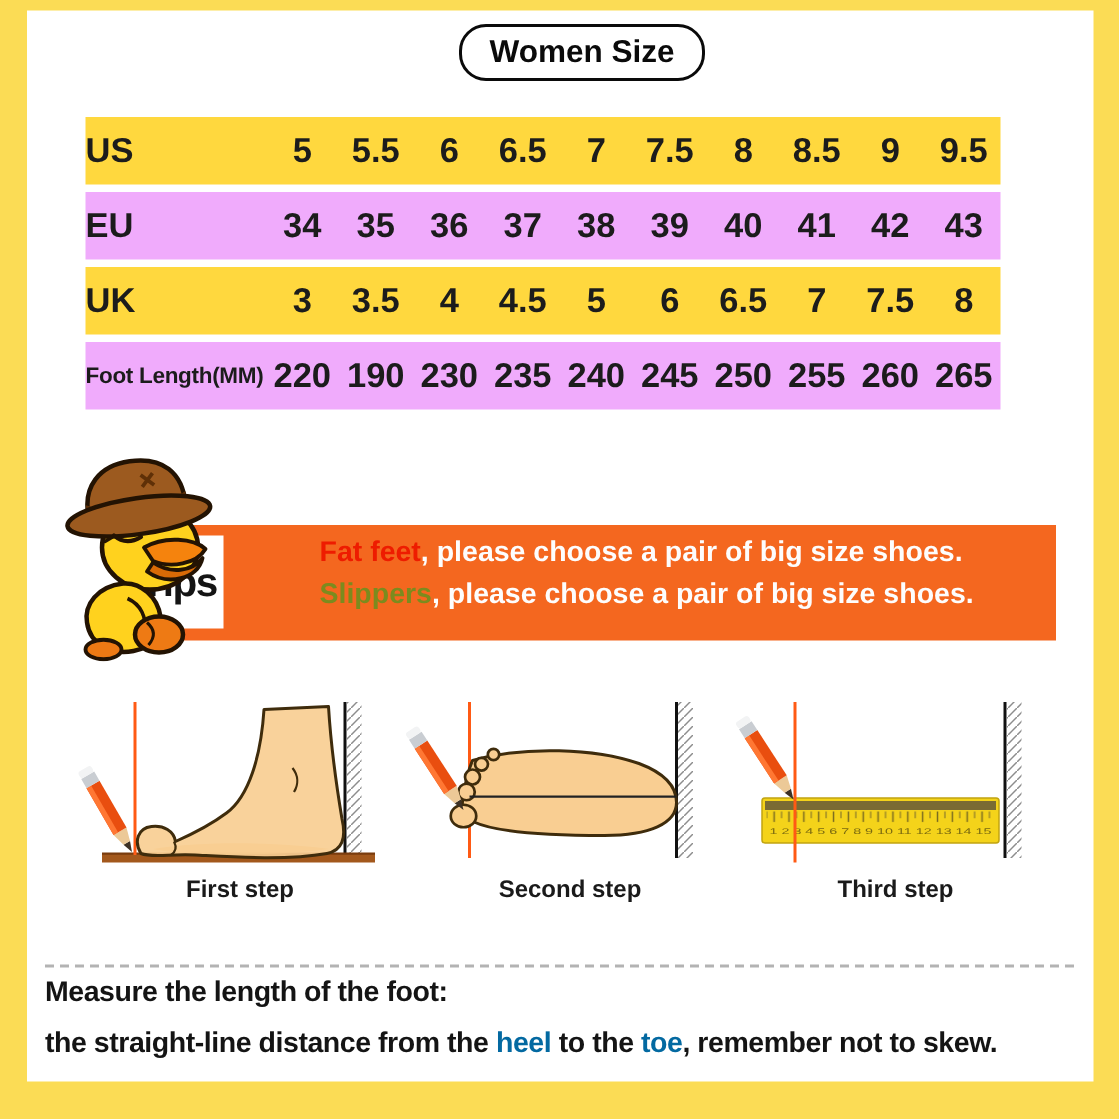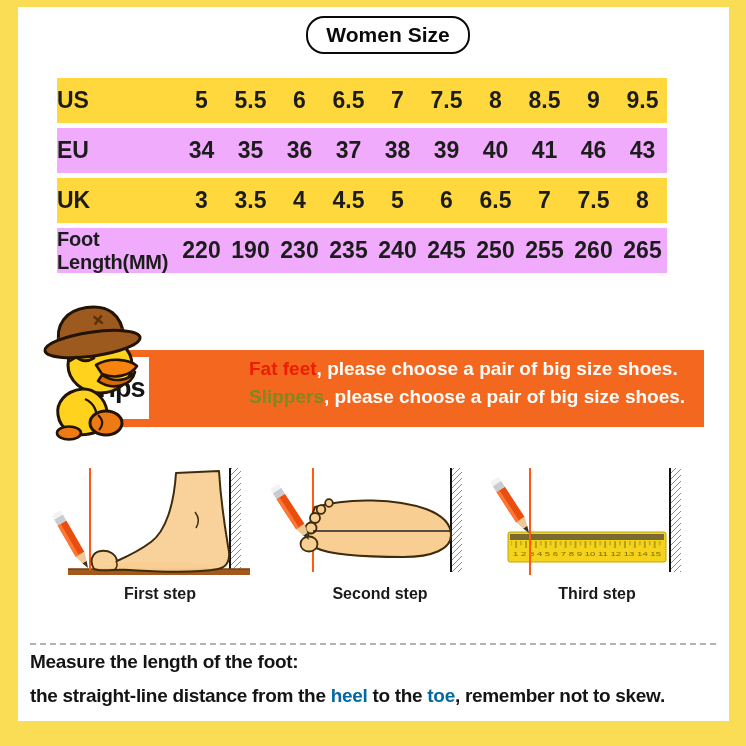--- a/index.html
+++ b/index.html
@@ -23,29 +23,28 @@
   }
   
   #size-table{left:57px;top:78px;width:610px;}
   .size-row{
     height:45px;margin-bottom:5px;display:flex;align-items:center;
     font-size:23px;font-weight:700;color:#1c1c1c;
   }
   .size-row.bright{background:#ffd83e;}
   .size-row.pale{background:#f0abfc;}
   .size-row .lbl{width:120px;flex:0 0 120px;}
-  .size-row .lbl.small{font-size:20px;letter-spacing:-0.2px;}
+  .size-row .lbl.small{font-size:15px;letter-spacing:-0.2px;}
   .size-row .cell{flex:1;text-align:center;}
   
   .tips-banner{left:97px;top:350px;width:607px;height:77px;background:#f4671f;}
   .tips-text{
     left:213px;top:355px;width:480px;
     font-size:19px;font-weight:700;color:#fdfdfd;line-height:28px;
     white-space:nowrap;
-    margin-left:36px;
   }
   .hl-red{color:#ee1c00;}
   .hl-green{color:#7b8b1e;}
   .tips-label-box{
     left:89px;top:357px;width:60px;height:62px;background:#ffffff;
     display:flex;align-items:center;justify-content:center;
   }
   .tips-label-box span{
     font-size:27px;font-weight:800;color:#141414;letter-spacing:-1px;
   }
@@ -92,21 +91,21 @@
     <div class="size-row pale">
       <div class="lbl">EU</div>
       <div class="cell">34</div>
       <div class="cell">35</div>
       <div class="cell">36</div>
       <div class="cell">37</div>
       <div class="cell">38</div>
       <div class="cell">39</div>
       <div class="cell">40</div>
       <div class="cell">41</div>
-      <div class="cell">46</div>
+      <div class="cell">42</div>
       <div class="cell">43</div>
     </div>
     <div class="size-row bright">
       <div class="lbl">UK</div>
       <div class="cell">3</div>
       <div class="cell">3.5</div>
       <div class="cell">4</div>
       <div class="cell">4.5</div>
       <div class="cell">5</div>
       <div class="cell">6</div>

